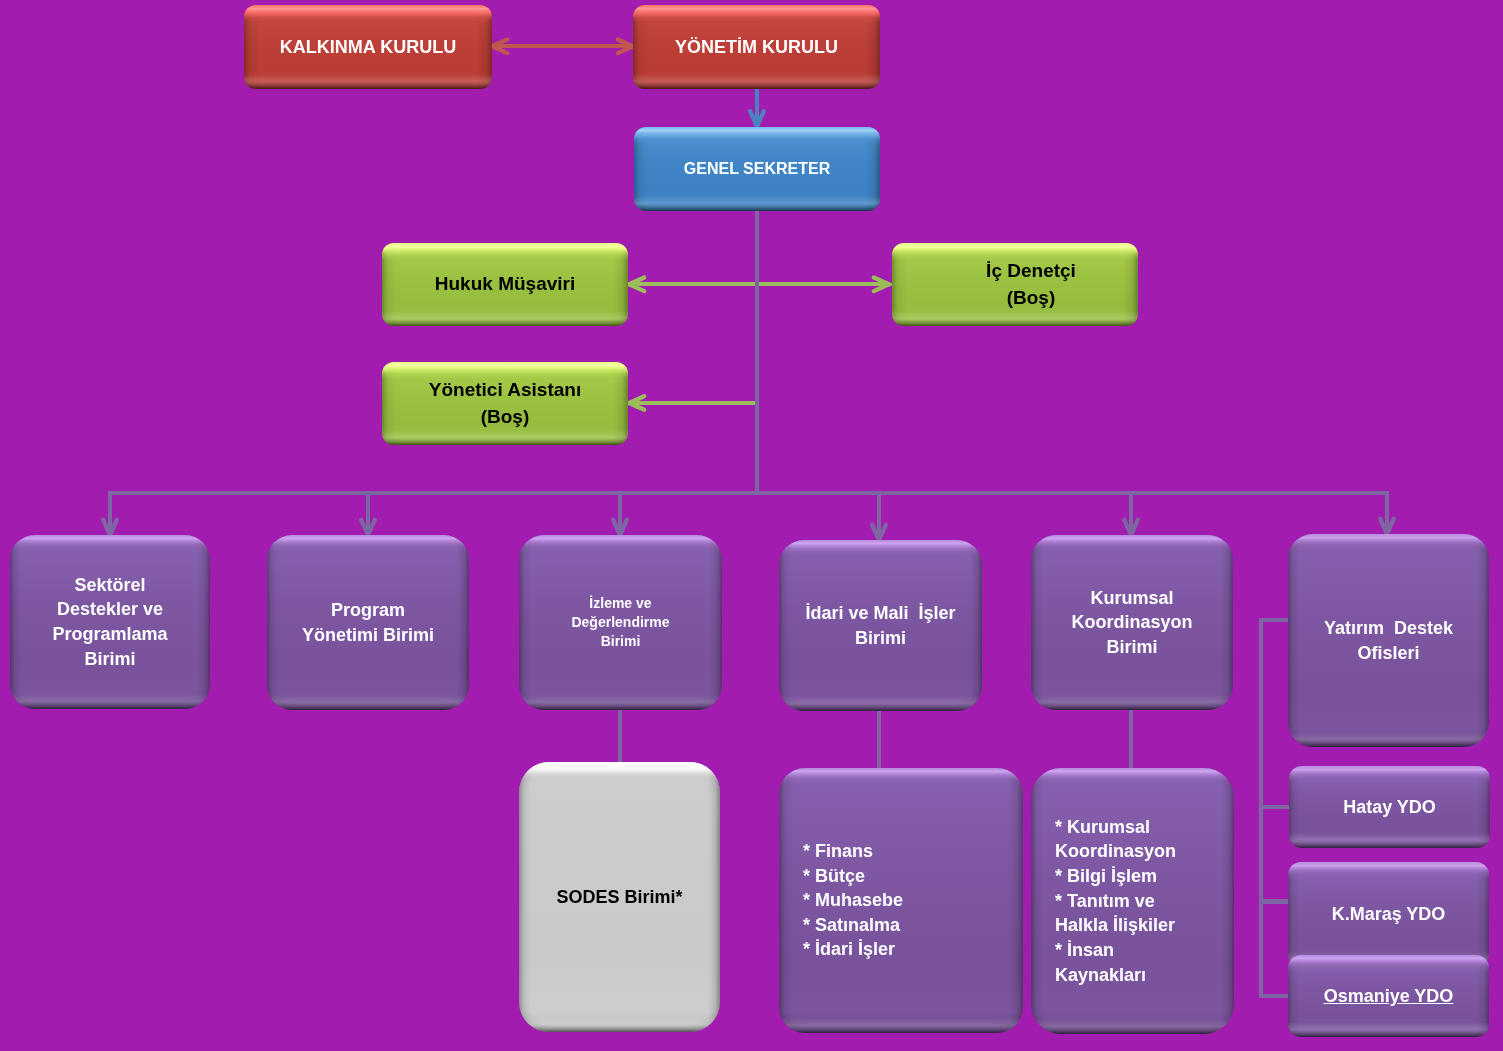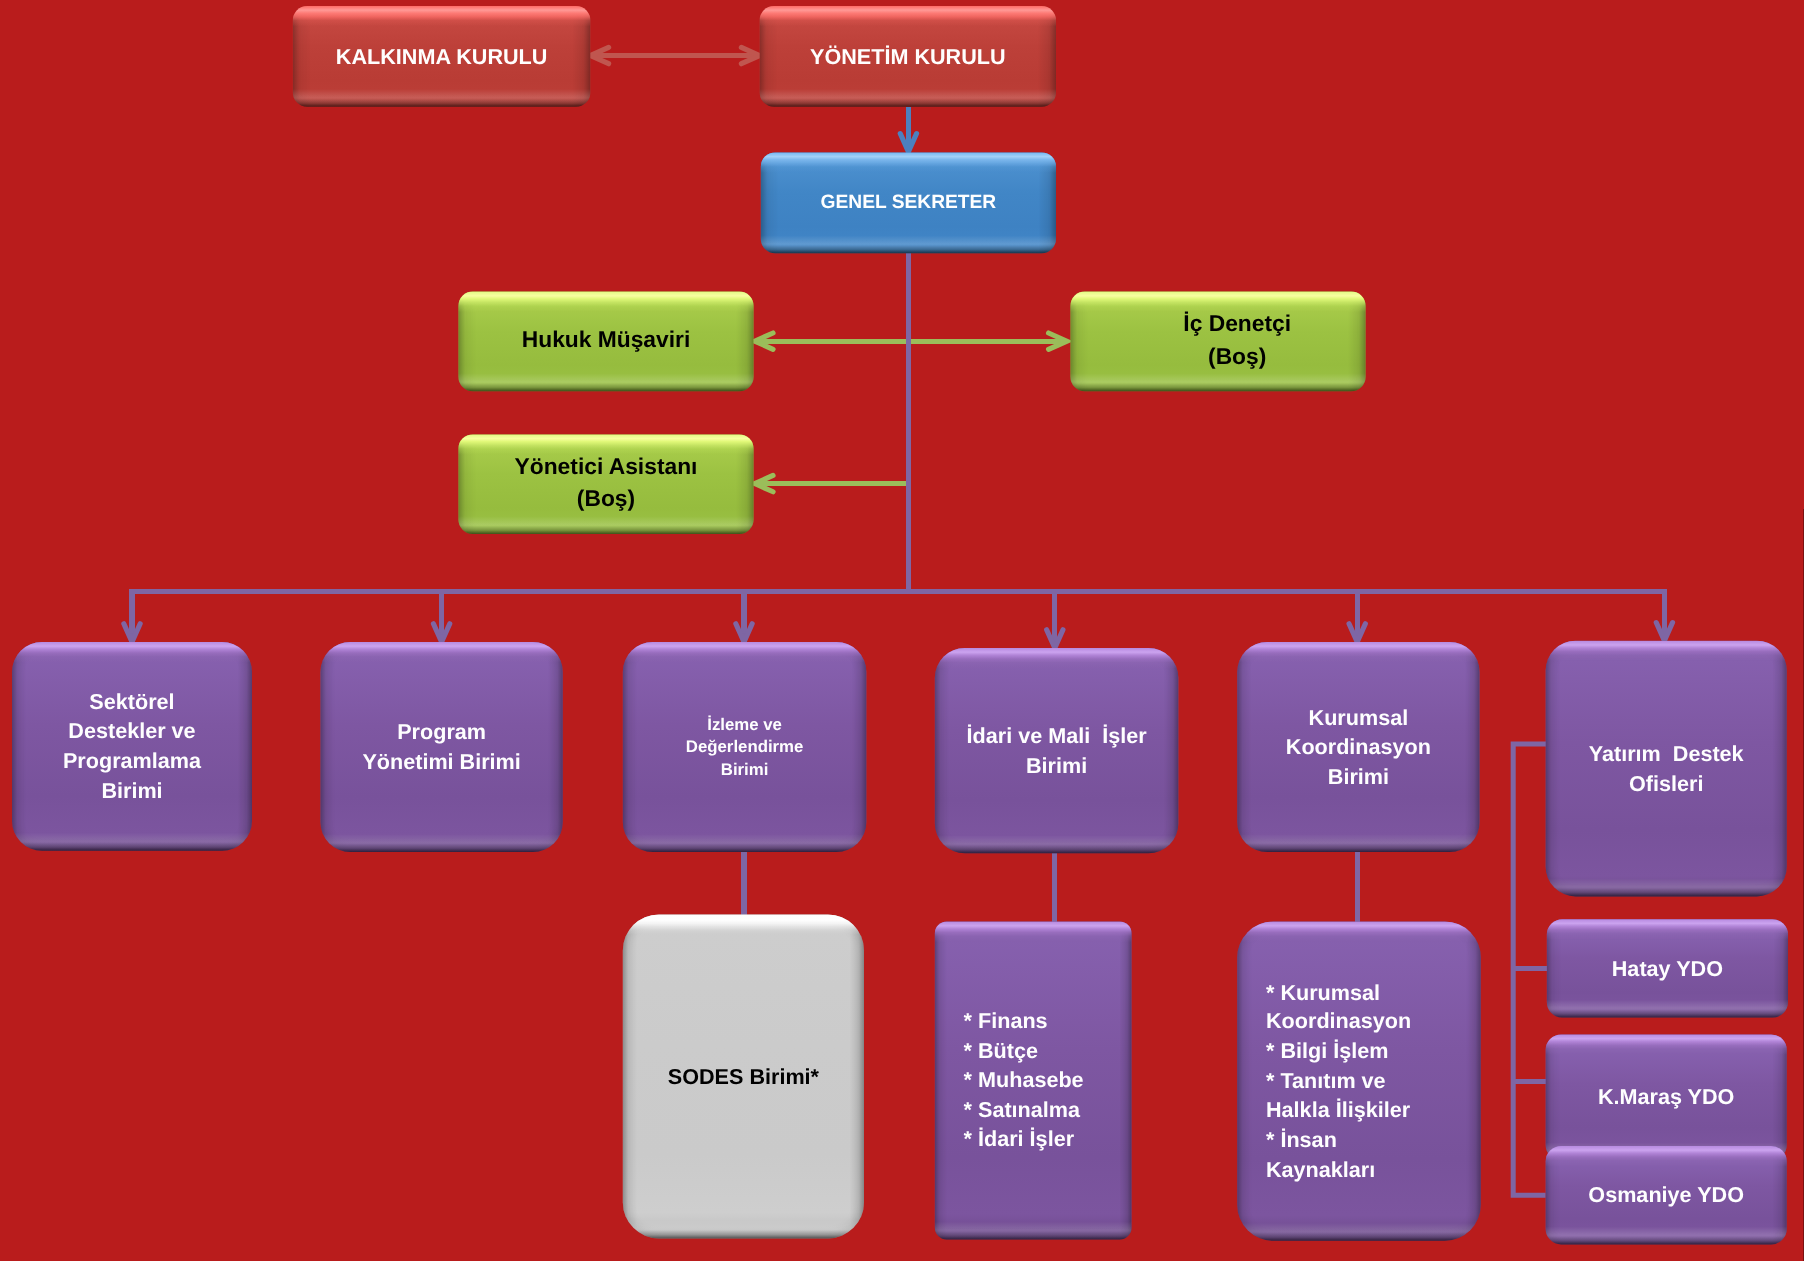--- a/index.html
+++ b/index.html
@@ -1,18 +1,18 @@
 <!DOCTYPE html>
 <html><head>
 <meta charset="utf-8">
 <style>
   html,body{margin:0;padding:0;background:#000;}
   body{width:1503px;height:1051px;overflow:hidden;font-family:"Liberation Sans",sans-serif;
        -webkit-font-smoothing:antialiased;}
-  #stage{position:relative;width:1503px;height:1051px;background:#b91c1c;overflow:hidden;}
+  #stage{position:relative;width:1503px;height:1051px;background:#a21caf;overflow:hidden;}
   svg.wires{position:absolute;left:0;top:0;width:1503px;height:1051px;overflow:visible;}
 
   .node{position:absolute;box-sizing:border-box;display:flex;align-items:center;justify-content:center;
         text-align:center;z-index:5;border-radius:25px;}
   .node::before{content:"";position:absolute;inset:0;border-radius:inherit;z-index:2;pointer-events:none;
         background:
           var(--hl, none),
           linear-gradient(to top,    rgba(255,255,255,.00) 0px, rgba(255,255,255,.10) 4px,
                                      rgba(255,255,255,.16) 8px, rgba(255,255,255,0) 15px),
           linear-gradient(to right, rgba(0,0,0,.24) 0%, rgba(0,0,0,.06) 2.2%, rgba(0,0,0,0) 6%,
@@ -152,21 +152,21 @@
     </div>
     <div class="node purple" style="left: 1288px; top: 534px; width: 201px; height: 213px; border-radius: 25px;">
       <span class="bev"></span>
       <span class="lbl" style="font-size: 18px; font-weight: 700;">Yatırım  Destek
 Ofisleri</span>
     </div>
     <div class="node grey" style="left: 519px; top: 762px; width: 201px; height: 270px; border-radius: 30px;">
       <span class="bev"></span>
       <span class="lbl" style="font-size: 18px; font-weight: 700;">SODES Birimi*</span>
     </div>
-    <div class="node purple" style="left: 779px; top: 768px; width: 164px; height: 265px; border-radius: 10px; justify-content: flex-start; padding-left: 24px;">
+    <div class="node purple" style="left: 779px; top: 768px; width: 244px; height: 265px; border-radius: 26px; justify-content: flex-start; padding-left: 24px;">
       <span class="bev"></span>
       <span class="lbl" style="font-size: 18px; font-weight: 700; text-align: left;">* Finans
 * Bütçe
 * Muhasebe
 * Satınalma
 * İdari İşler</span>
     </div>
     <div class="node purple" style="left: 1031px; top: 768px; width: 203px; height: 266px; border-radius: 30px; justify-content: flex-start; padding-left: 24px;">
       <span class="bev"></span>
       <span class="lbl" style="font-size: 18px; font-weight: 700; text-align: left;">* Kurumsal
@@ -178,17 +178,17 @@
 Kaynakları</span>
     </div>
     <div class="node purple" style="left: 1289px; top: 766px; width: 201px; height: 82px; border-radius: 13px;">
       <span class="bev" style="box-shadow: rgba(0, 0, 0, 0.12) 0px 0px 8px 0px inset;"></span>
       <span class="lbl" style="font-size: 18px; font-weight: 700;">Hatay YDO</span>
     </div>
     <div class="node purple" style="left: 1288px; top: 862px; width: 201px; height: 105px; border-radius: 13px;">
       <span class="bev" style="box-shadow: rgba(0, 0, 0, 0.12) 0px 0px 8px 0px inset;"></span>
       <span class="lbl" style="font-size: 18px; font-weight: 700;">K.Maraş YDO</span>
     </div>
-    <div class="node purple" style="left: 1288px; top: 955px; width: 201px; height: 82px; border-radius: 13px;">
+    <div class="node purple" style="left: 1288px; top: 955px; width: 201px; height: 82px; border-radius: 13px; text-decoration: underline;">
       <span class="bev" style="box-shadow: rgba(0, 0, 0, 0.12) 0px 0px 8px 0px inset;"></span>
       <span class="lbl" style="font-size: 18px; font-weight: 700;">Osmaniye YDO</span>
     </div>
   </div>
 
 </body></html>

